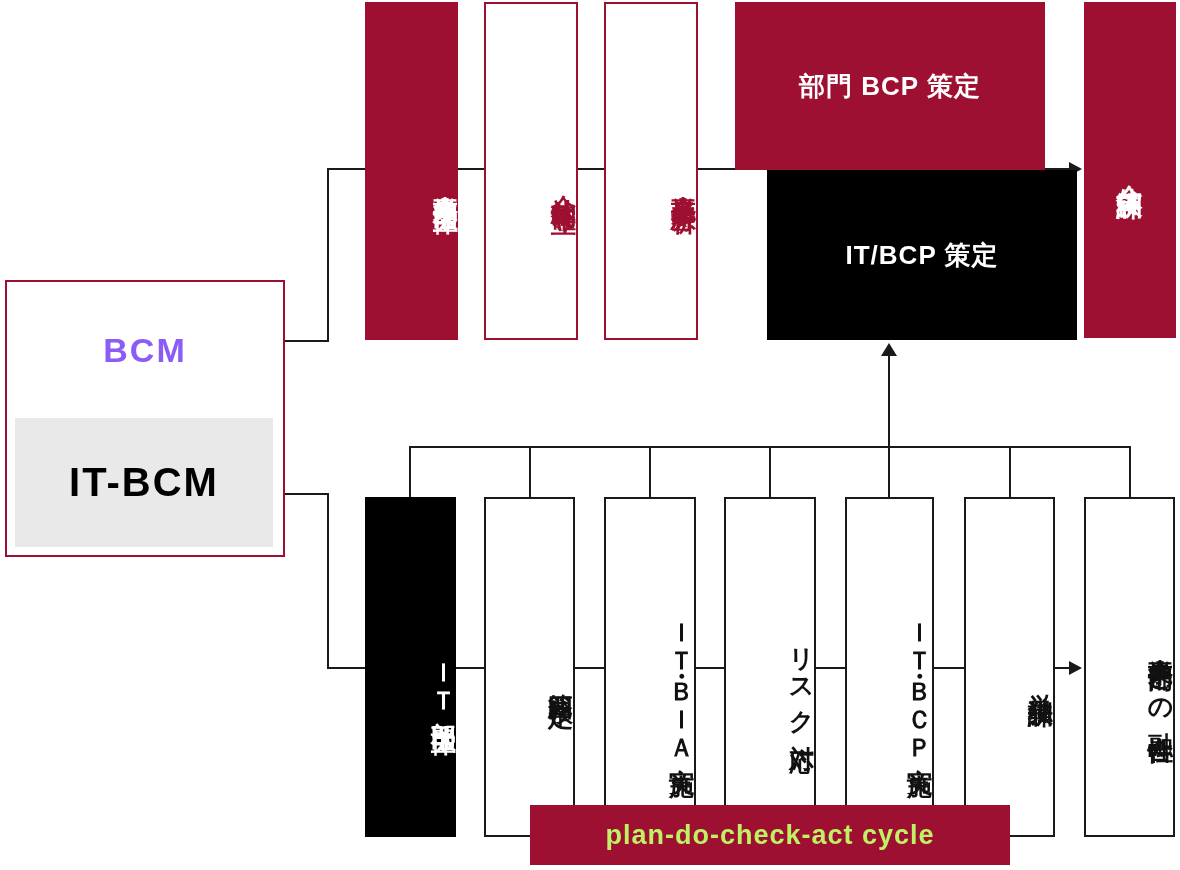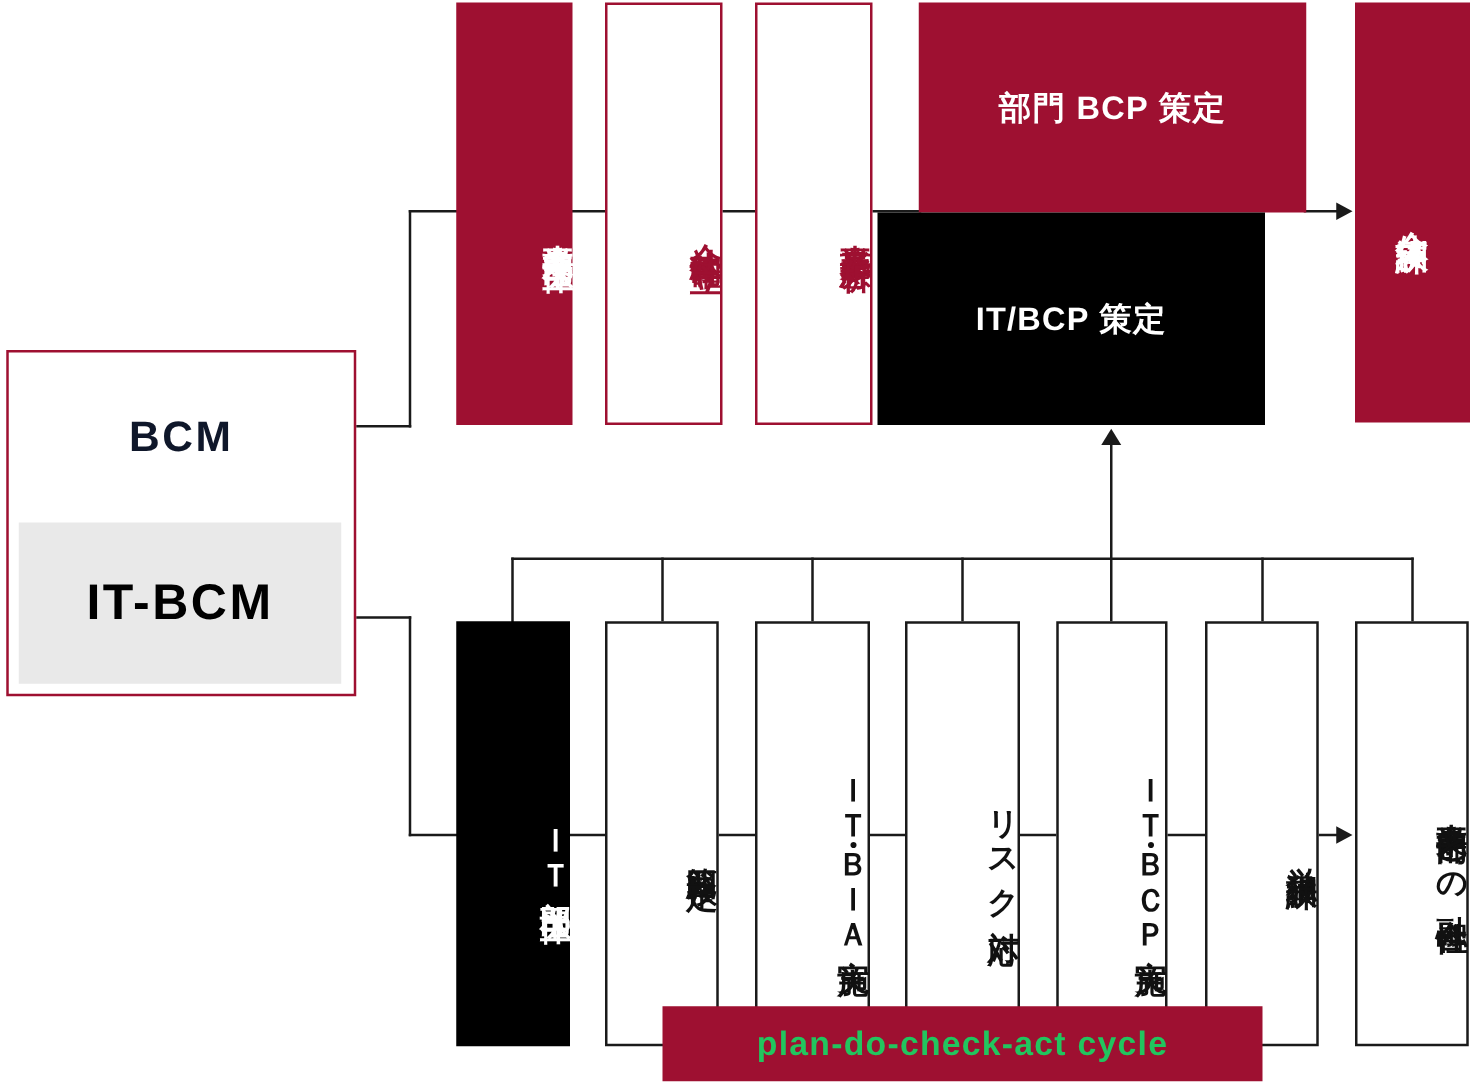--- a/index.html
+++ b/index.html
@@ -42,31 +42,31 @@
     border-bottom: 13px solid #1a1a1a;
   }
   .bcm-box {
     position: absolute; box-sizing: border-box;
     left: 5px; top: 280px; width: 280px; height: 277px;
     background: #ffffff; border: 2px solid #9E1031;
   }
   .bcm-label {
     position: absolute; left: 0; top: 0; width: 276px; height: 136px;
     display: flex; align-items: center; justify-content: center;
-    color: #0f172a; font-size: 34px; letter-spacing: 2px;
+    color: #8b5cf6; font-size: 34px; letter-spacing: 2px;
   }
   .itbcm-box {
     position: absolute; left: 8px; top: 136px; width: 258px; height: 129px;
     background: #E9E9E9; color: #000000;
     display: flex; align-items: center; justify-content: center;
     font-size: 40px; letter-spacing: 2px;
   }
   .pdca {
     position: absolute; left: 530px; top: 805px; width: 480px; height: 60px;
-    background: #9E1031; color: #22c55e;
+    background: #9E1031; color: #bef264;
     display: flex; align-items: center; justify-content: center;
     font-size: 27px; letter-spacing: 1px; z-index: 6;
   }
   .z1 { z-index: 1; }
 </style>
 </head>
 <body>
 
 <div class="canvas">
 
@@ -114,21 +114,21 @@
   </div>
 
   <div class="box crimson-outline vtext pad-top z1" style="left:604px; top:2px; width:94px; height:338px;">
     <span>事業形態分析</span>
   </div>
 
   <div class="box crimson-fill htext z1" style="left:735px; top:2px; width:310px; height:168px;">
     <span>部門 BCP 策定</span>
   </div>
 
-  <div class="box black-fill htext z1" style="left:702px; top:170px; width:310px; height:170px;">
+  <div class="box black-fill htext z1" style="left:767px; top:170px; width:310px; height:170px;">
     <span>IT/BCP 策定</span>
   </div>
 
   <div class="box crimson-fill vtext v-center z1" style="left:1084px; top:2px; width:92px; height:336px; font-size:26px;">
     <span>全体訓練</span>
   </div>
 
   <div class="bcm-box z1">
     <div class="bcm-label">BCM</div>
     <div class="itbcm-box">

